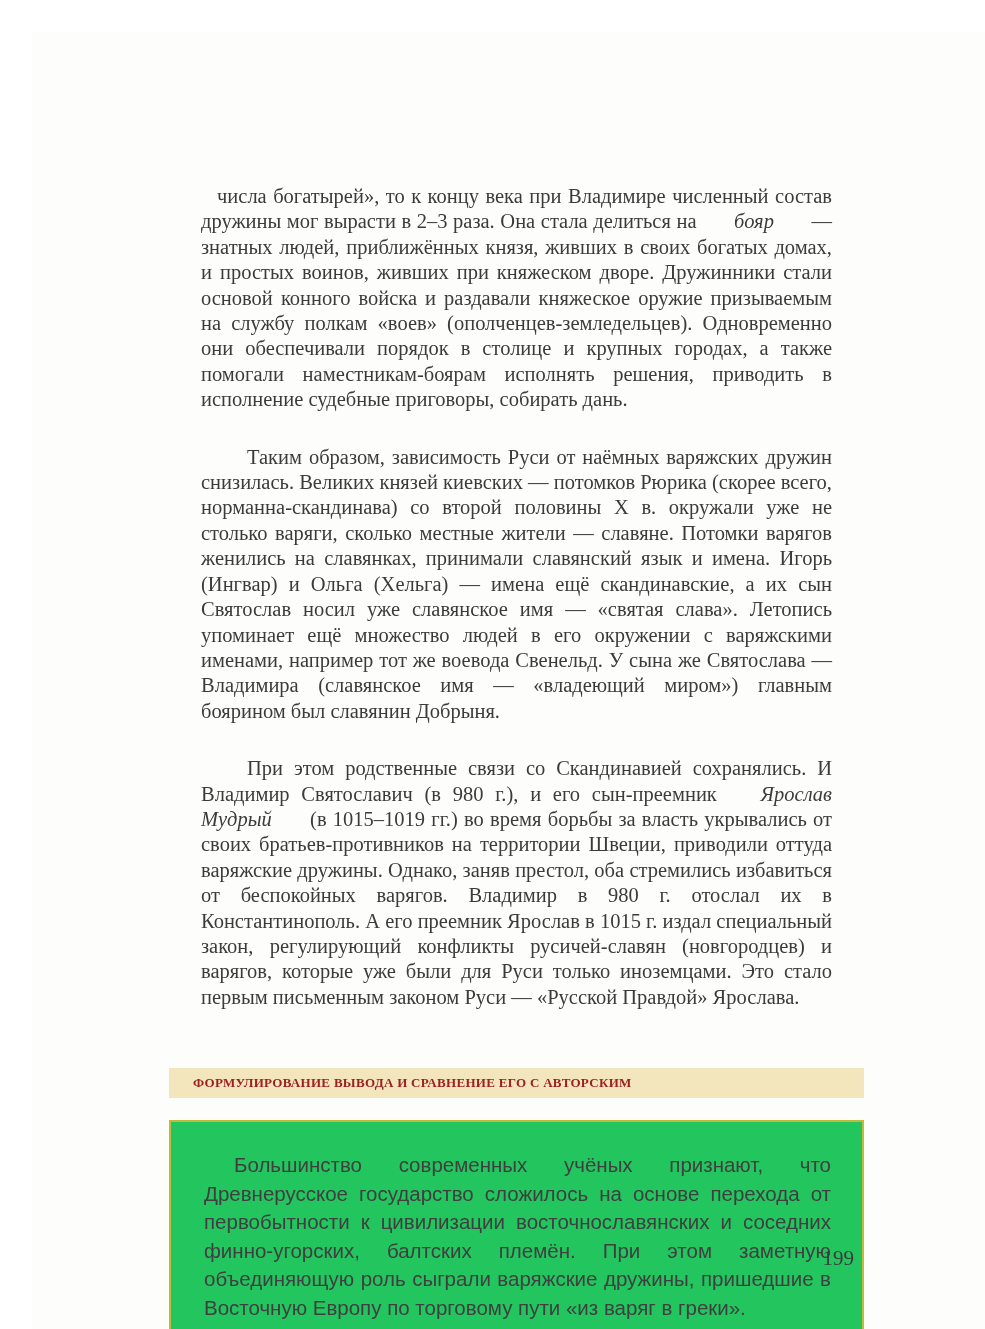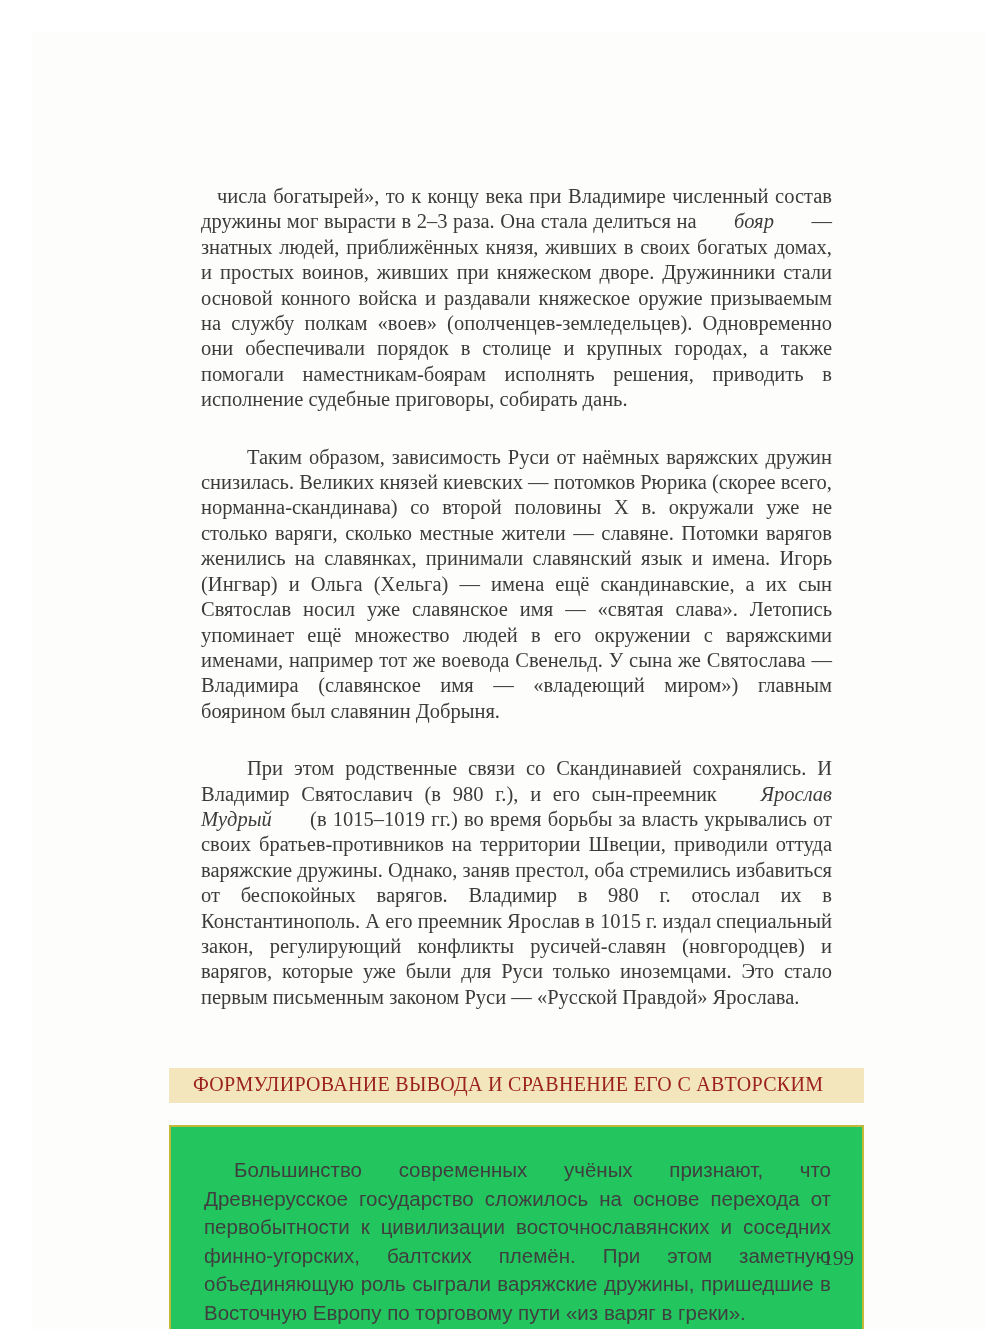--- a/index.html
+++ b/index.html
@@ -31,23 +31,23 @@
   }
   .body-para.indent { text-indent: 30px; }
   .body-para em { font-style: italic; }
 
   .heading-strip {
     margin-top: 26px;
     background: var(--heading-bg, #f3e6bd);
     padding: 5px 8px 7px 8px;
   }
   .heading-strip .heading-text {
-    font-weight: normal;
+    font-weight: bold;
     color: var(--heading-text, #9c2121);
-    font-size: 20px;
+    font-size: 13px;
     letter-spacing: 0.3px;
   }
 
   .conclusion-box {
     margin-top: 22px;
     border: 2px solid var(--box-border, #c2b83a);
     background: #22c55e;
     padding: 13px 15px 15px 17px;
   }
   .conclusion-box p {

